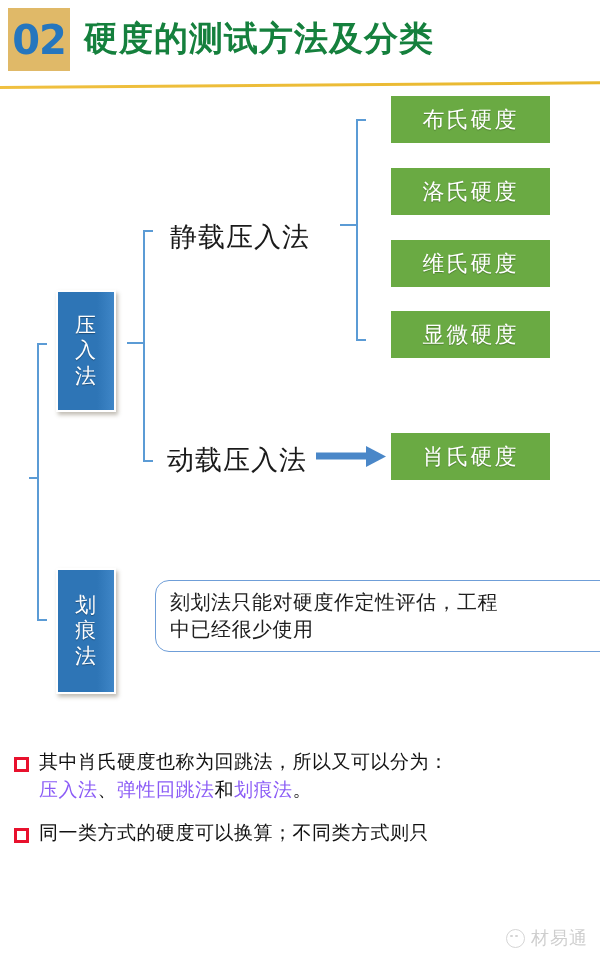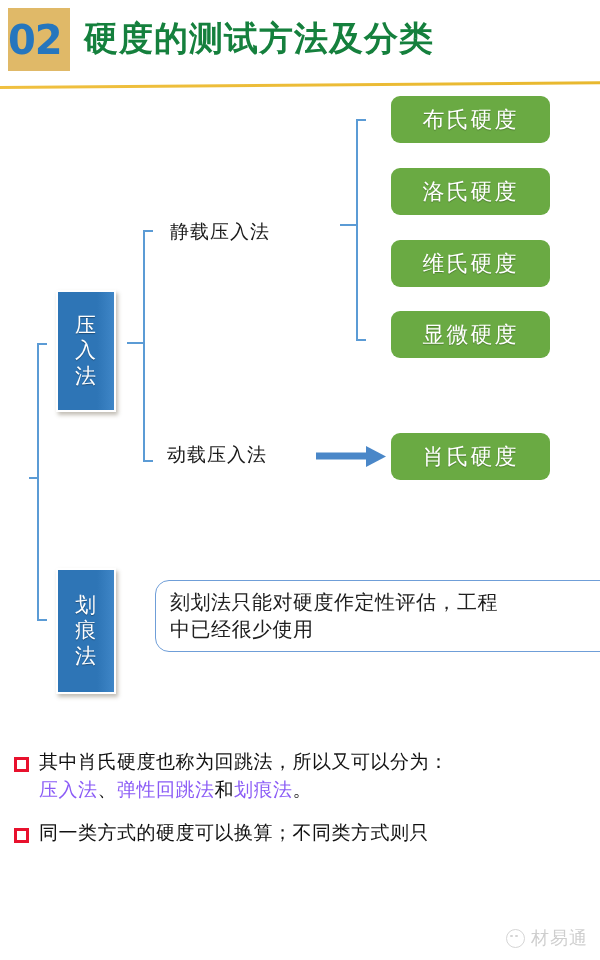--- a/index.html
+++ b/index.html
@@ -8,21 +8,21 @@
     background:#ffffff;
     font-family:"DejaVu Sans","Liberation Sans",sans-serif;
     position:relative;overflow:hidden;
   }
   .slide{position:absolute;inset:0;}
 
   
   .hdr-badge{
     position:absolute;left:8px;top:8px;width:62px;height:63px;
     background:#e0b968;
-    display:flex;align-items:center;justify-content:flex-start;
+    display:flex;align-items:center;justify-content:center;
   }
   .hdr-badge span{
     color:#2576be;font-size:40px;font-weight:bold;line-height:1;
     font-family:"DejaVu Sans","Liberation Sans",sans-serif;
     letter-spacing:-1px;
   }
   .hdr-title{
     position:absolute;left:84px;top:16px;
     font-size:34px;font-weight:bold;color:#15803d;
     letter-spacing:1px;white-space:nowrap;
@@ -48,31 +48,30 @@
   #vbox-scratch{left:56px;top:568px;width:56px;height:122px;}
   .vbox i{font-style:normal;display:block;}
 
   
   .gbox{
     position:absolute;left:391px;width:159px;height:47px;
     background:#6aaa43;
     color:#ffffff;font-size:22px;letter-spacing:2px;
     display:flex;align-items:center;justify-content:center;
     text-shadow:0 1px 1px rgba(0,0,0,.25);
-    border-radius:9px;
   }
   #gbox-0{top:96px;}
   #gbox-1{top:168px;}
   #gbox-2{top:240px;}
   #gbox-3{top:311px;}
   #gbox-4{top:433px;}
 
   
   .mlabel{
-    position:absolute;font-size:19px;color:#1a1a1a;letter-spacing:1px;
+    position:absolute;font-size:27px;color:#1a1a1a;letter-spacing:1px;
     white-space:nowrap;
   }
   #label-static{left:170px;top:219px;}
   #label-dynamic{left:167px;top:442px;}
 
   
   .wire{position:absolute;left:0;top:0;width:600px;height:960px;pointer-events:none;}
 
   
   .note{

